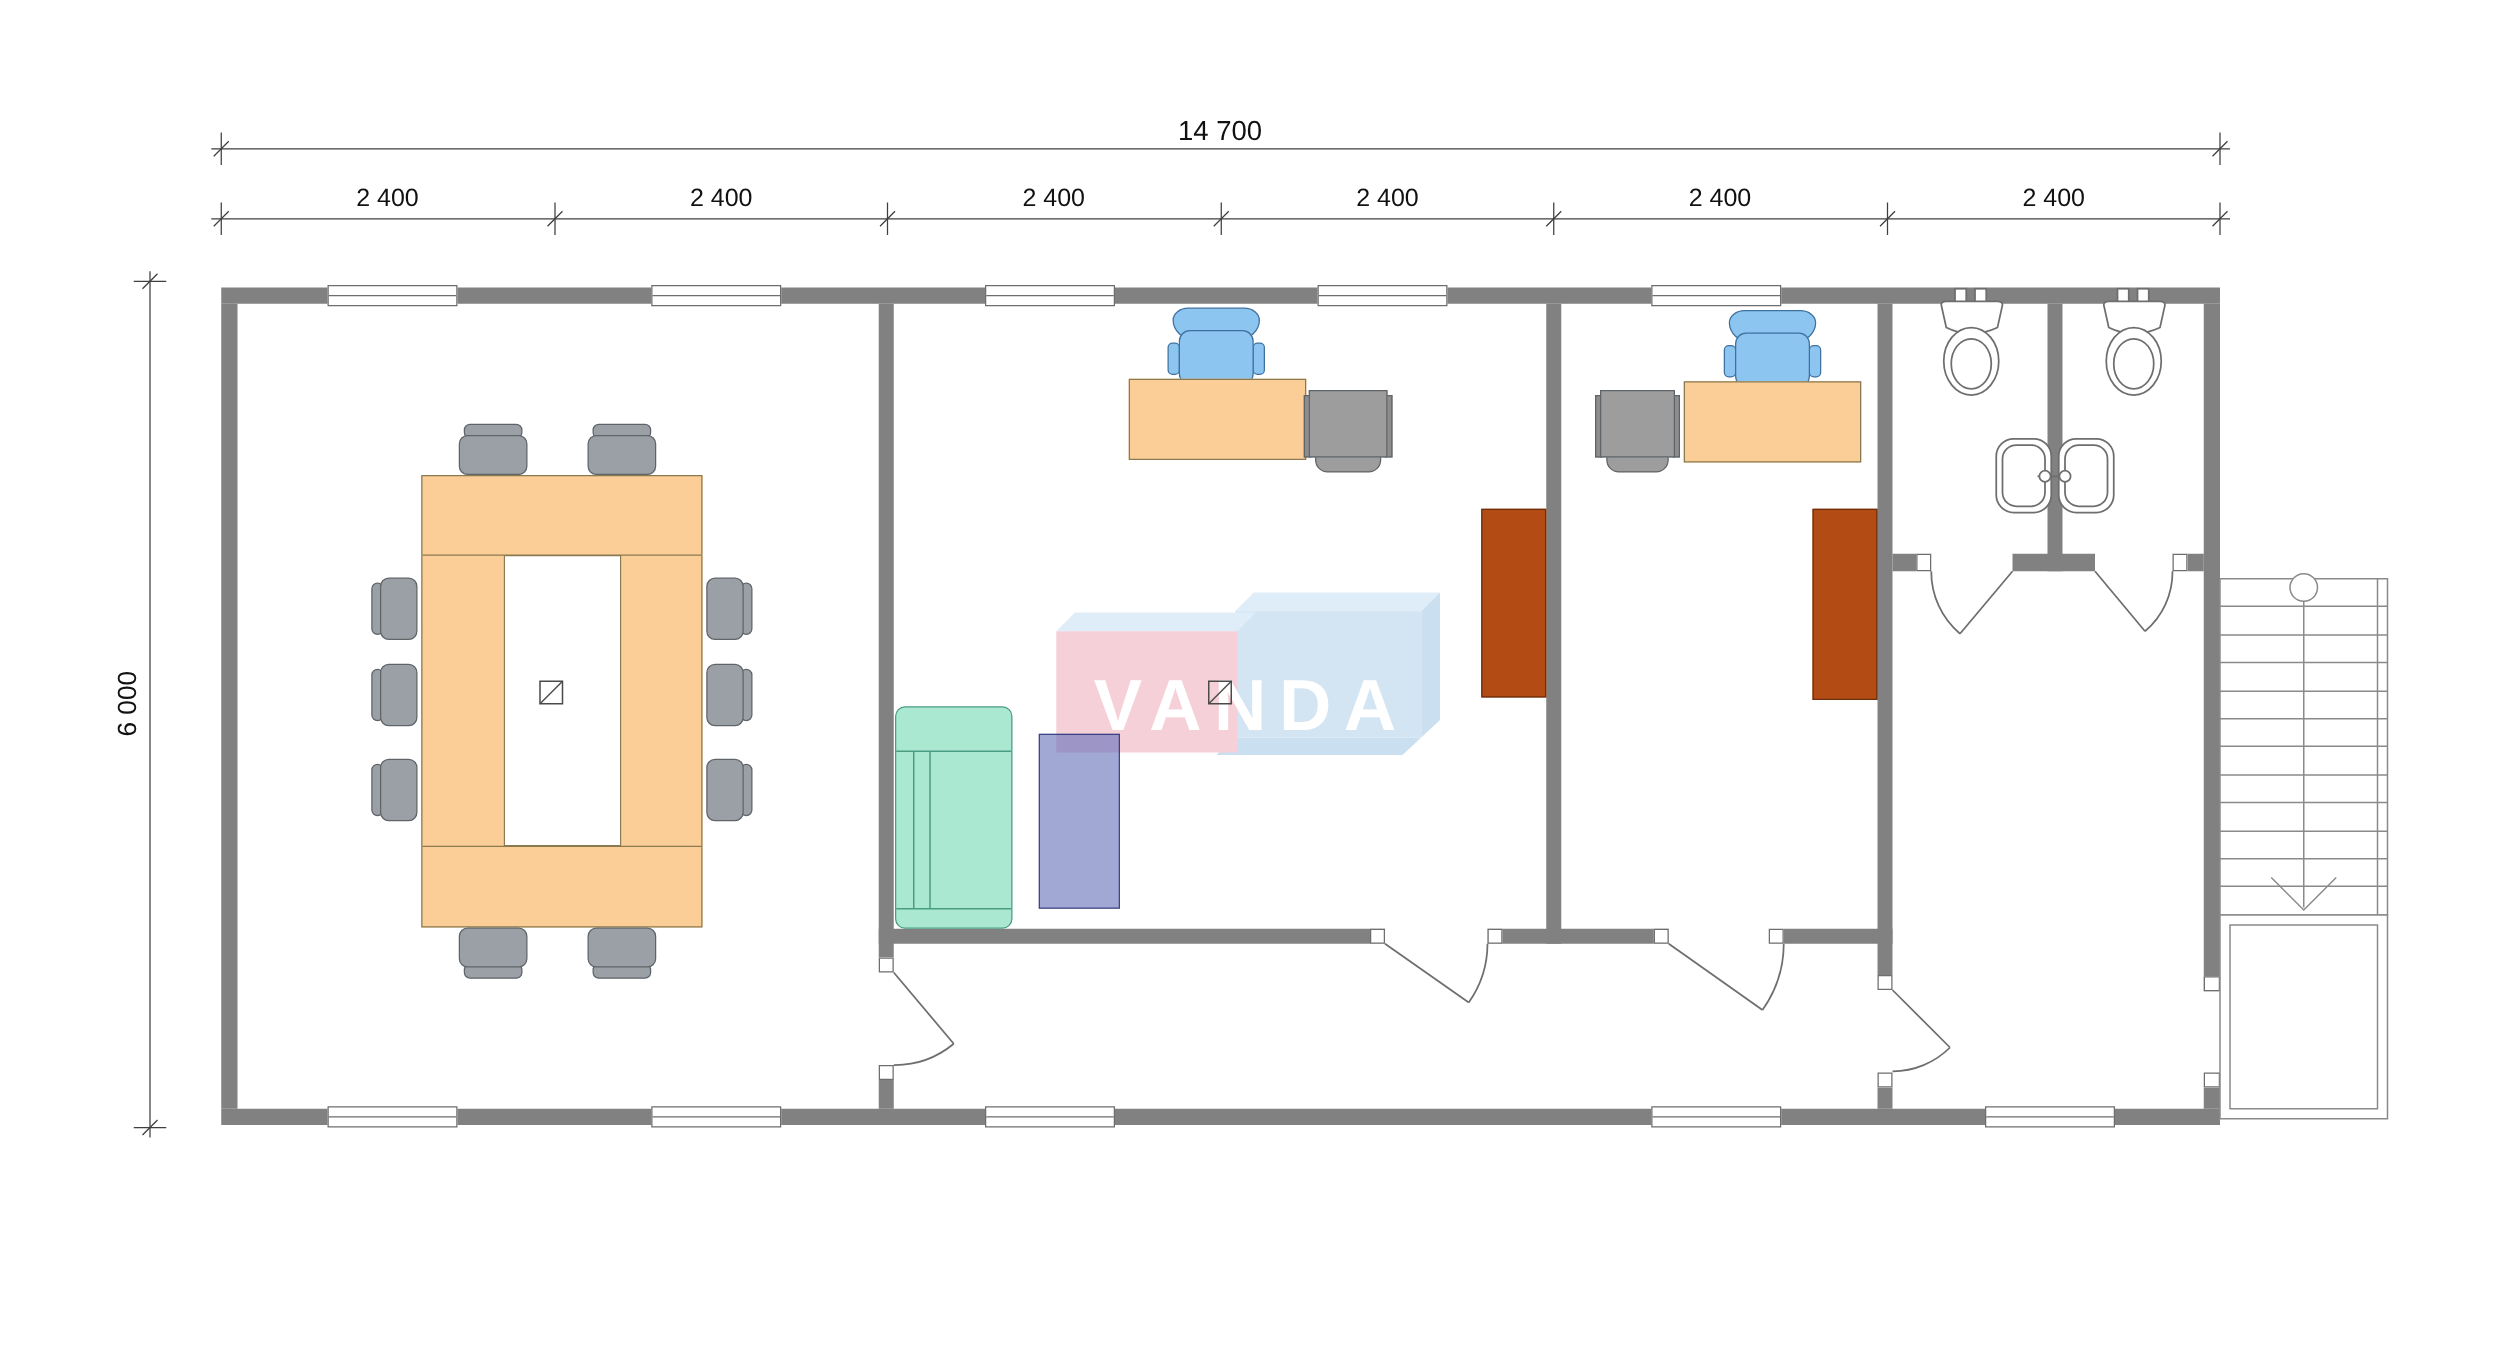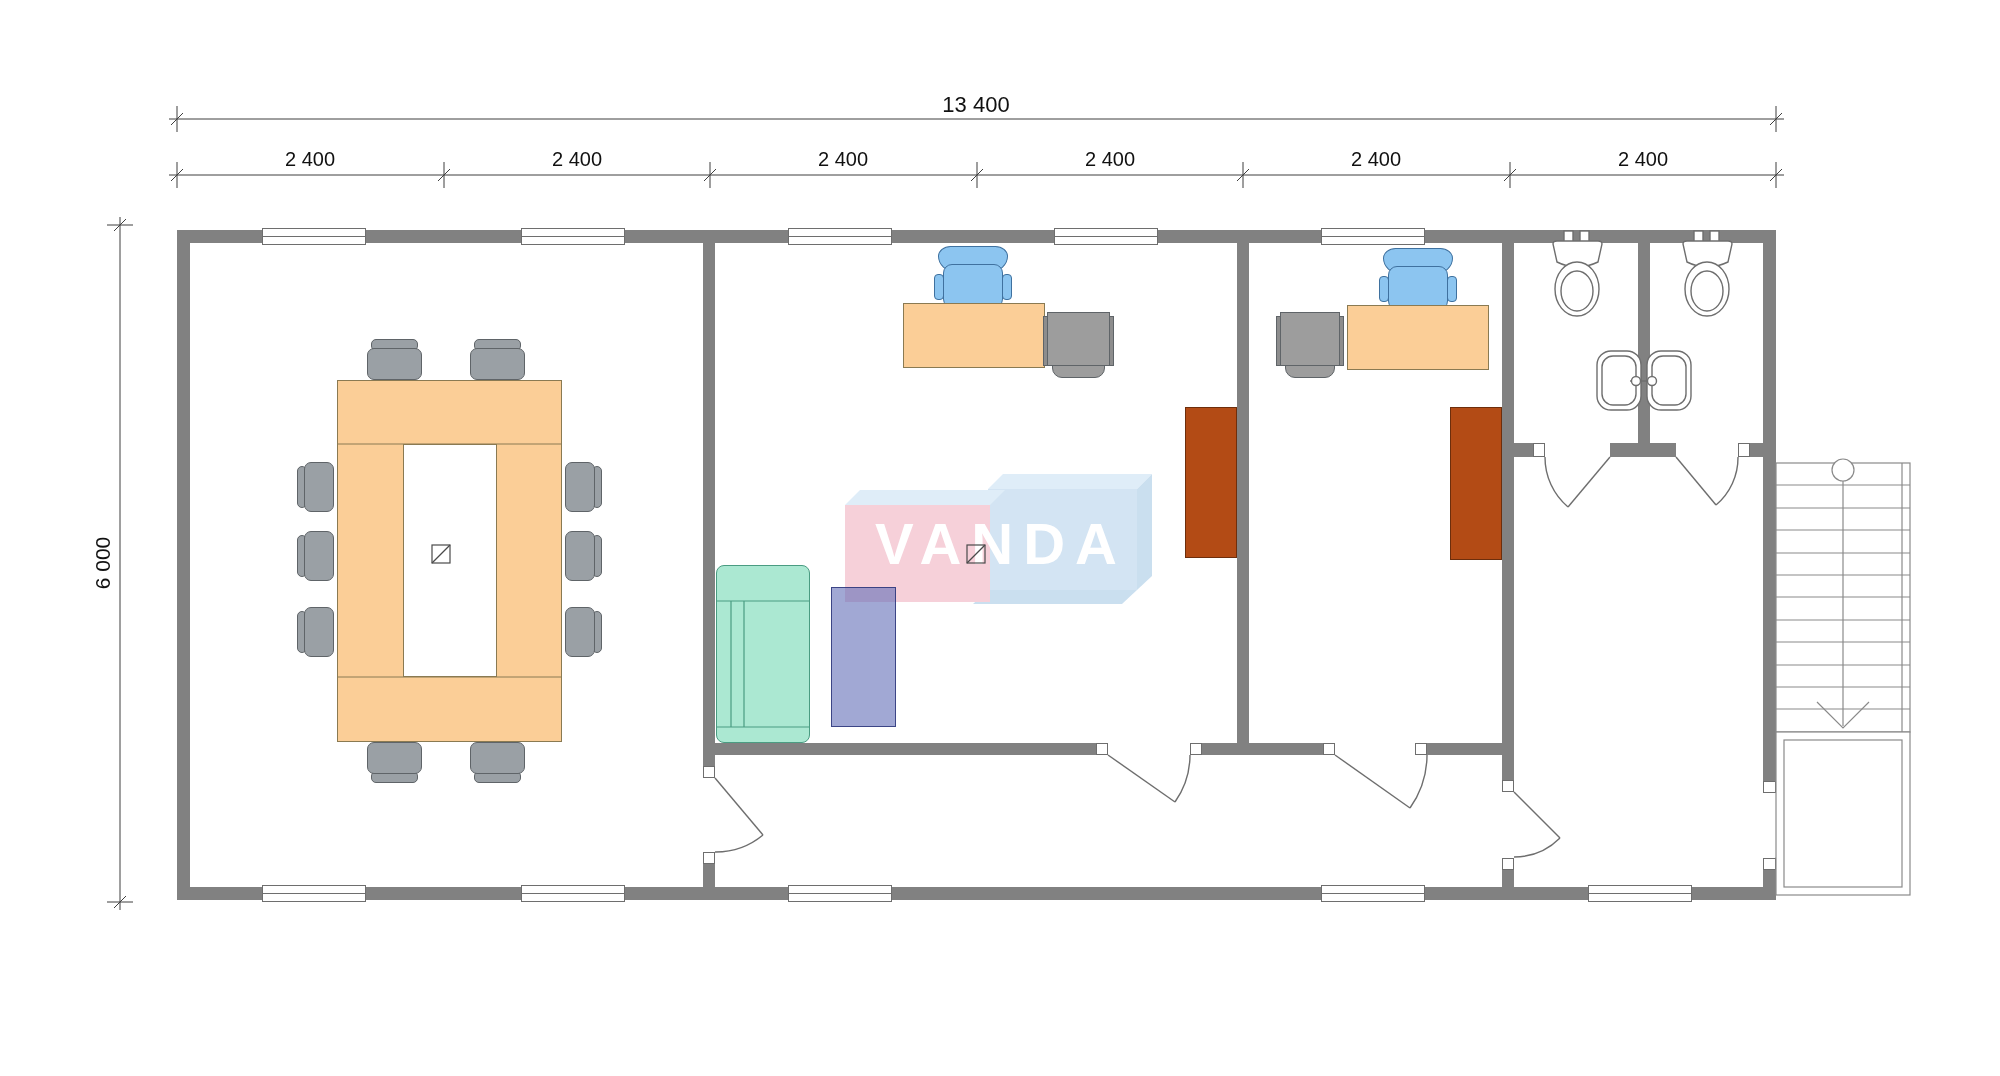--- a/index.html
+++ b/index.html
@@ -33,21 +33,21 @@
   .stw{stroke:var(--line);fill:#fff;stroke-width:1.4;}
   .stair{stroke:#8a8a8a;fill:none;stroke-width:1.2;}
   .stairw{stroke:#8a8a8a;fill:#fff;stroke-width:1.2;}
   .tbl-line{stroke:var(--desk-border);stroke-width:1;fill:none;}
   .sofaline{stroke:var(--sofa-border);stroke-width:1.2;fill:none;}
   .mark{stroke:#4a4a4a;stroke-width:1.2;fill:none;}
   .dim{stroke:var(--dim);stroke-width:1;fill:none;}
   .dimlabel{position:absolute;z-index:5;color:#111;text-align:center;}
   .lbl-bay{font-size:20px;width:100px;top:148px;text-align:center;}
   #logo-text{position:absolute;z-index:2;color:var(--logo-text);font-weight:bold;
-             font-size:58px;letter-spacing:10px;text-align:center;}
+             font-size:58px;letter-spacing:10px;text-align:center;margin-top:21px;}
 </style>
 </head>
 <body>
 
 <div id="stage">
 
   <div class="room" style="left:190px;top:243px;width:513px;height:644px;"></div>
   <div class="room" style="left:715px;top:243px;width:522px;height:500px;"></div>
   <div class="room" style="left:1249px;top:243px;width:253px;height:500px;"></div>
   <div class="room" style="left:1514px;top:243px;width:124px;height:200px;"></div>
@@ -274,21 +274,21 @@
       <path class="dim" d="M171,125 L183,113 M1770,125 L1782,113"></path>
       <path class="dim" d="M169,175 H1784"></path>
       <path class="dim" d="M177,162 V188 M444,162 V188 M710,162 V188 M977,162 V188 M1243,162 V188 M1510,162 V188 M1776,162 V188"></path>
       <path class="dim" d="M171,181 L183,169 M438,181 L450,169 M704,181 L716,169 M971,181 L983,169 M1237,181 L1249,169 M1504,181 L1516,169 M1770,181 L1782,169"></path>
       <path class="dim" d="M120,217 V910"></path>
       <path class="dim" d="M107,225 H133 M107,902 H133"></path>
       <path class="dim" d="M114,231 L126,219 M114,908 L126,896"></path>
     </g>
   </svg>
 
-  <div class="dimlabel" style="left:876px;top:92px;width:200px;font-size:22px;">13 400</div>
+  <div class="dimlabel" style="left:876px;top:92px;width:200px;font-size:22px;">14 700</div>
   <div class="dimlabel lbl-bay" style="left:260px;">2 400</div>
   <div class="dimlabel lbl-bay" style="left:527px;">2 400</div>
   <div class="dimlabel lbl-bay" style="left:793px;">2 400</div>
   <div class="dimlabel lbl-bay" style="left:1060px;">2 400</div>
   <div class="dimlabel lbl-bay" style="left:1326px;">2 400</div>
   <div class="dimlabel lbl-bay" style="left:1593px;">2 400</div>
   <div class="dimlabel" style="left:44px;top:550px;width:120px;height:26px;font-size:21px;transform:rotate(-90deg);">6 000</div>
 
 </div>
 

